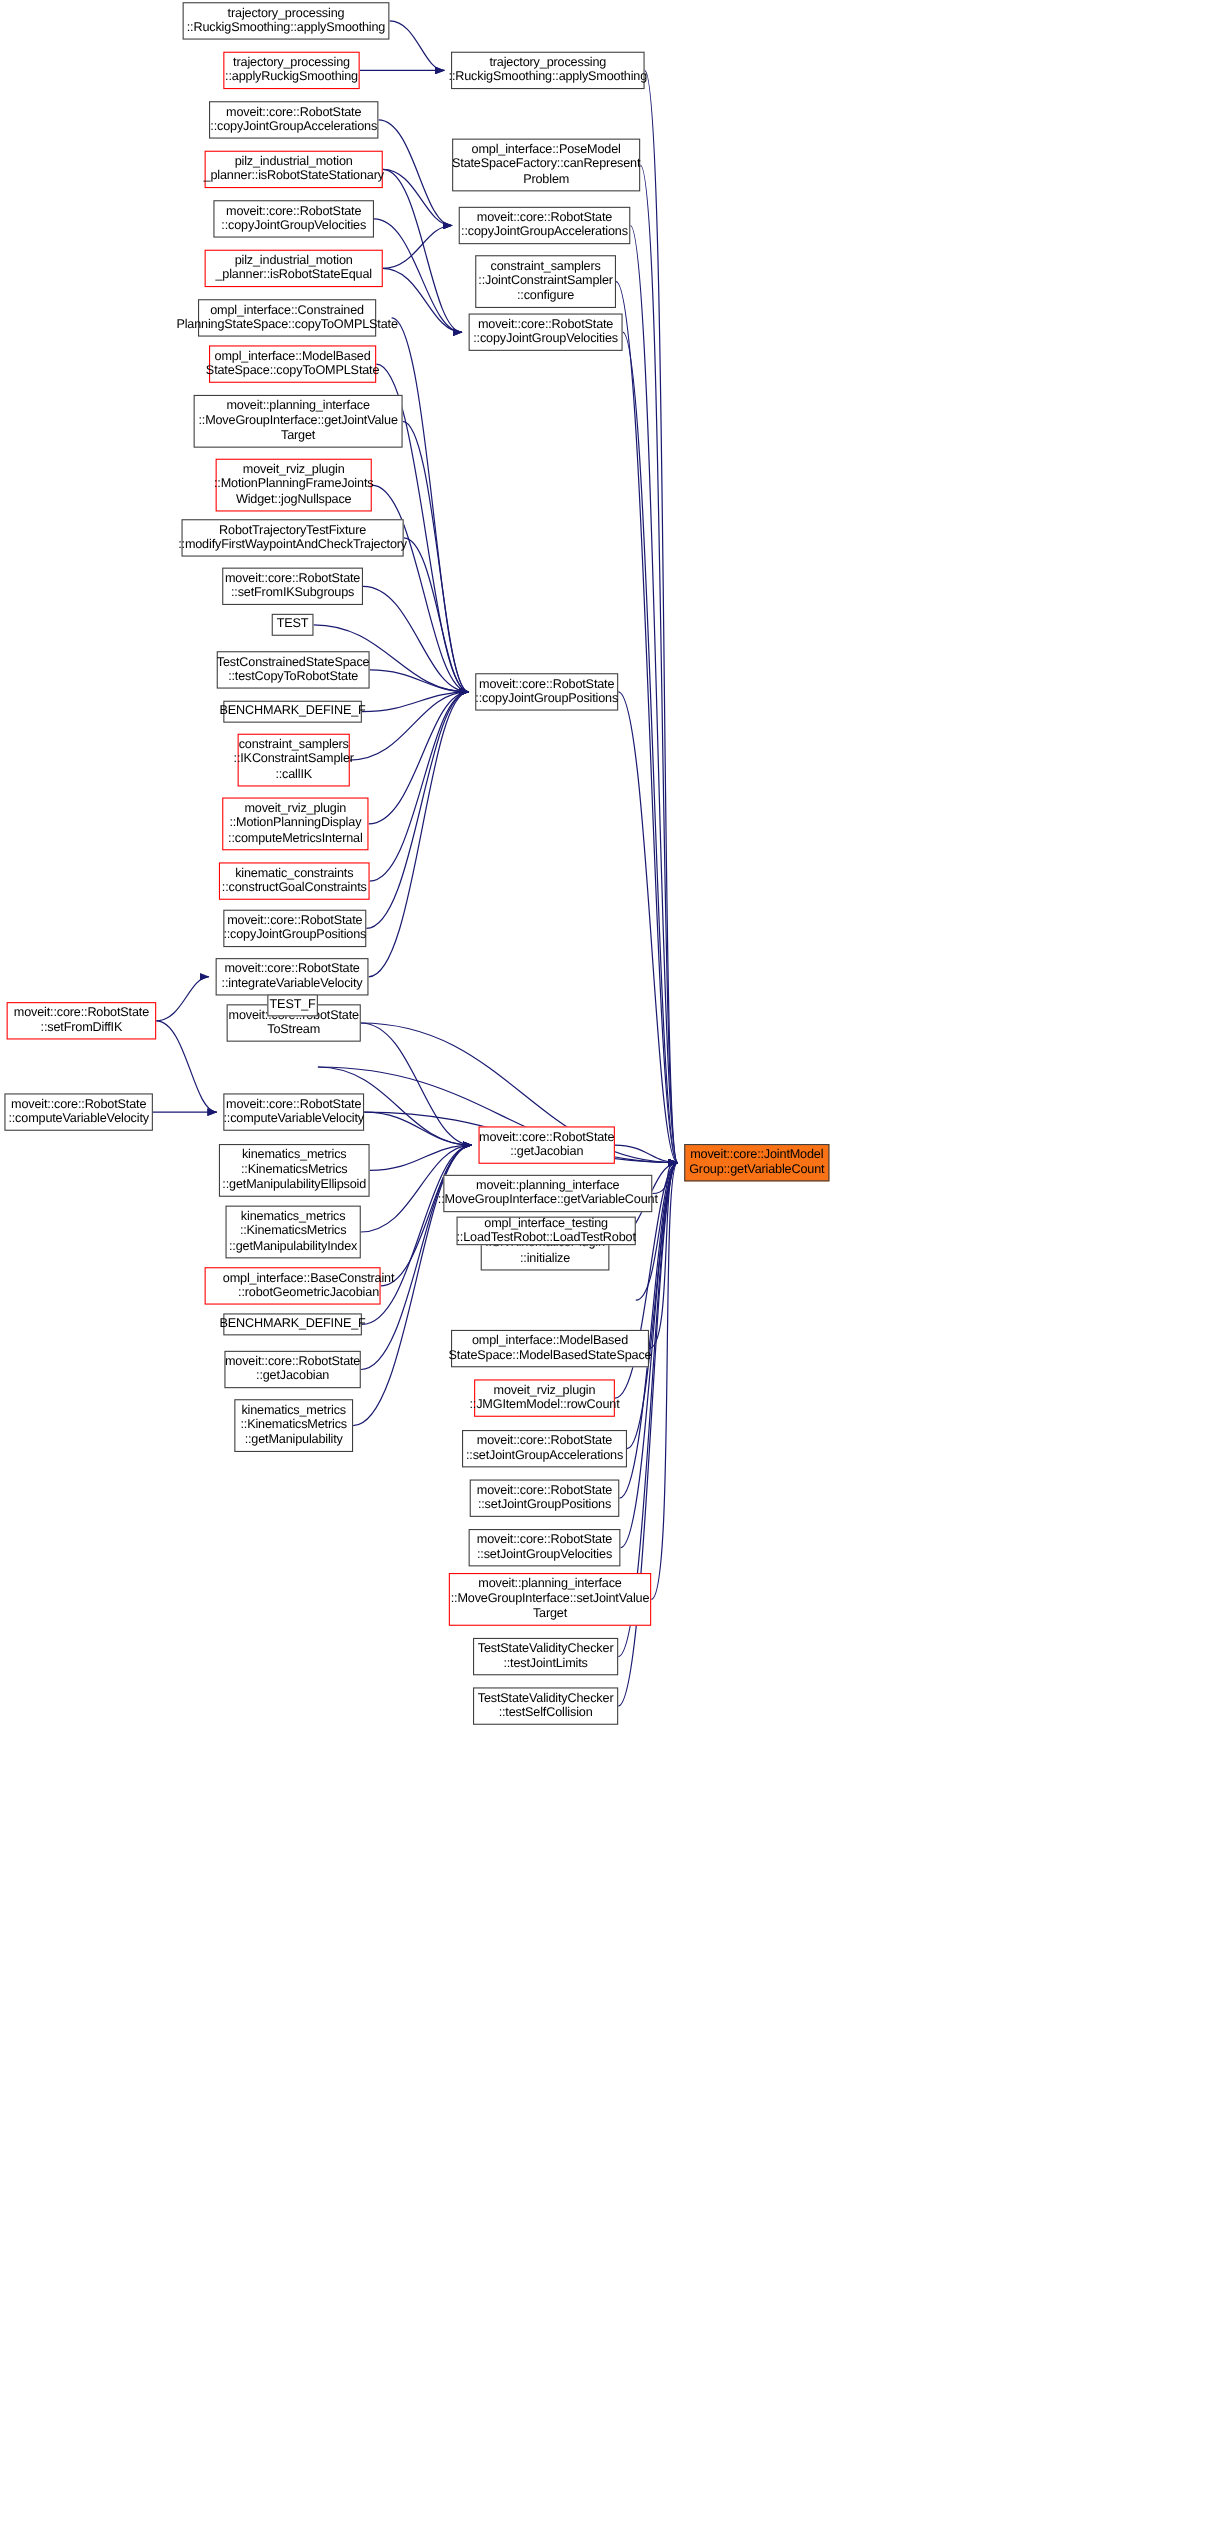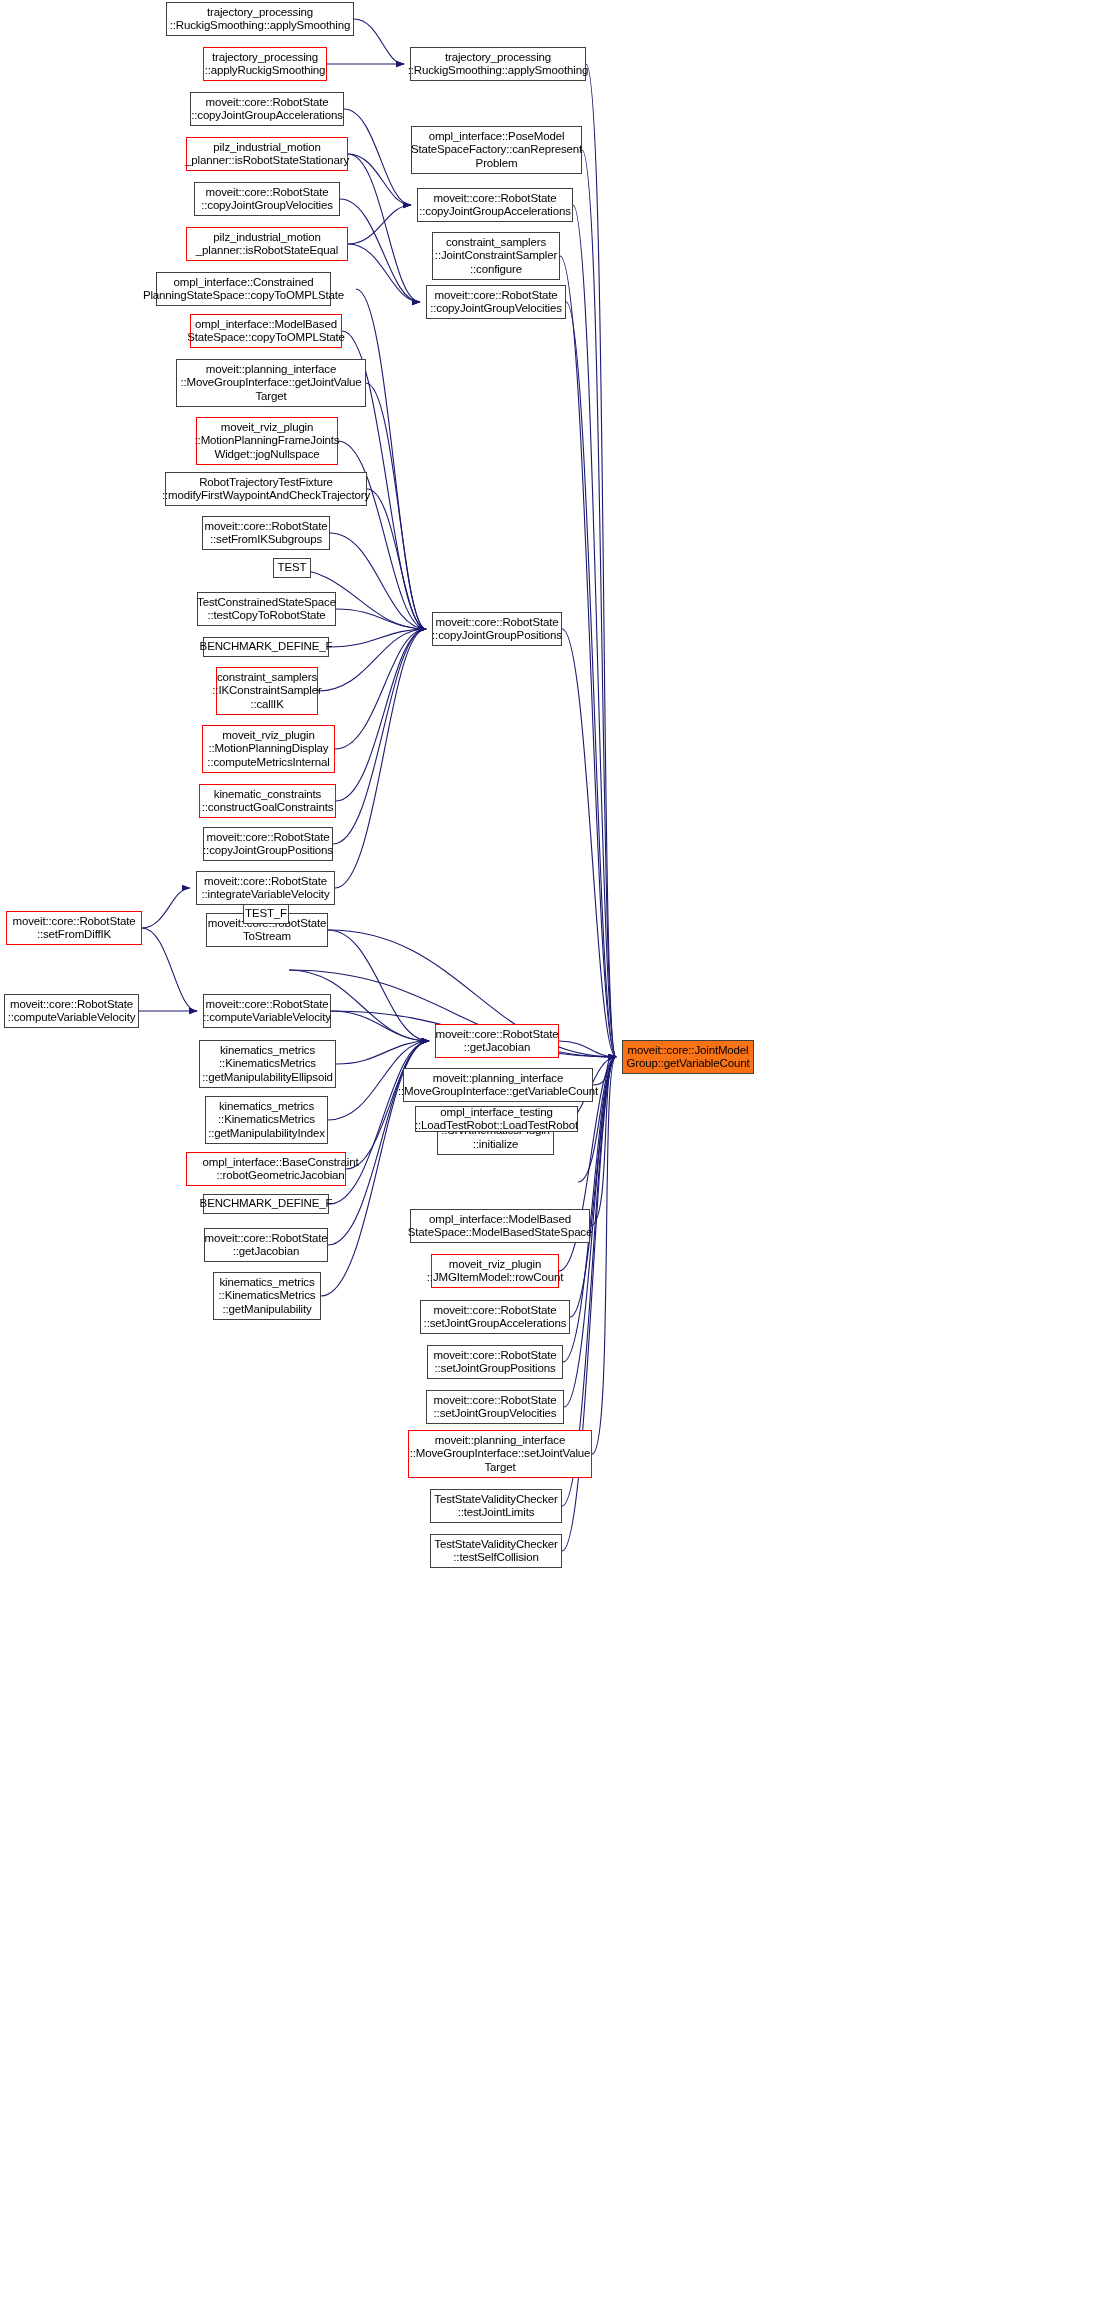--- a/index.html
+++ b/index.html
@@ -133,35 +133,35 @@
 ::copyJointGroupVelocities</div>
     <div class="node" style="left: 417px; top: 188px; width: 156px; height: 34px;">moveit::core::RobotState
 ::copyJointGroupAccelerations</div>
     <div class="node" style="left: 432px; top: 232px; width: 128px; height: 48px;">constraint_samplers
 ::JointConstraintSampler
 ::configure</div>
     <div class="node red" style="left: 186px; top: 227px; width: 162px; height: 34px;">pilz_industrial_motion
 _planner::isRobotStateEqual</div>
     <div class="node" style="left: 426px; top: 285px; width: 140px; height: 34px;">moveit::core::RobotState
 ::copyJointGroupVelocities</div>
-    <div class="node" style="left: 156px; top: 272px; width: 175px; height: 34px;">ompl_interface::Constrained
+    <div class="node" style="left: 180px; top: 272px; width: 162px; height: 34px;">ompl_interface::Constrained
 PlanningStateSpace::copyToOMPLState</div>
     <div class="node red" style="left: 190px; top: 314px; width: 152px; height: 34px;">ompl_interface::ModelBased
 StateSpace::copyToOMPLState</div>
     <div class="node" style="left: 176px; top: 359px; width: 190px; height: 48px;">moveit::planning_interface
 ::MoveGroupInterface::getJointValue
 Target</div>
     <div class="node red" style="left: 196px; top: 417px; width: 142px; height: 48px;">moveit_rviz_plugin
 ::MotionPlanningFrameJoints
 Widget::jogNullspace</div>
     <div class="node" style="left: 165px; top: 472px; width: 202px; height: 34px; text-align: center;">RobotTrajectoryTestFixture
 ::modifyFirstWaypointAndCheckTrajectory</div>
     <div class="node" style="left: 202px; top: 516px; width: 128px; height: 34px;">moveit::core::RobotState
 ::setFromIKSubgroups</div>
-    <div class="node" style="left: 247px; top: 558px; width: 38px; height: 20px; margin-left: 26px;">TEST</div>
+    <div class="node" style="left: 247px; top: 558px; width: 38px; height: 20px;">TEST</div>
     <div class="node" style="left: 197px; top: 592px; width: 139px; height: 34px;">TestConstrainedStateSpace
 ::testCopyToRobotState</div>
     <div class="node" style="left: 203px; top: 637px; width: 126px; height: 20px;">BENCHMARK_DEFINE_F</div>
     <div class="node red" style="left: 216px; top: 667px; width: 102px; height: 48px;">constraint_samplers
 ::IKConstraintSampler
 ::callIK</div>
     <div class="node red" style="left: 202px; top: 725px; width: 133px; height: 48px;">moveit_rviz_plugin
 ::MotionPlanningDisplay
 ::computeMetricsInternal</div>
     <div class="node red" style="left: 199px; top: 784px; width: 137px; height: 34px;">kinematic_constraints

